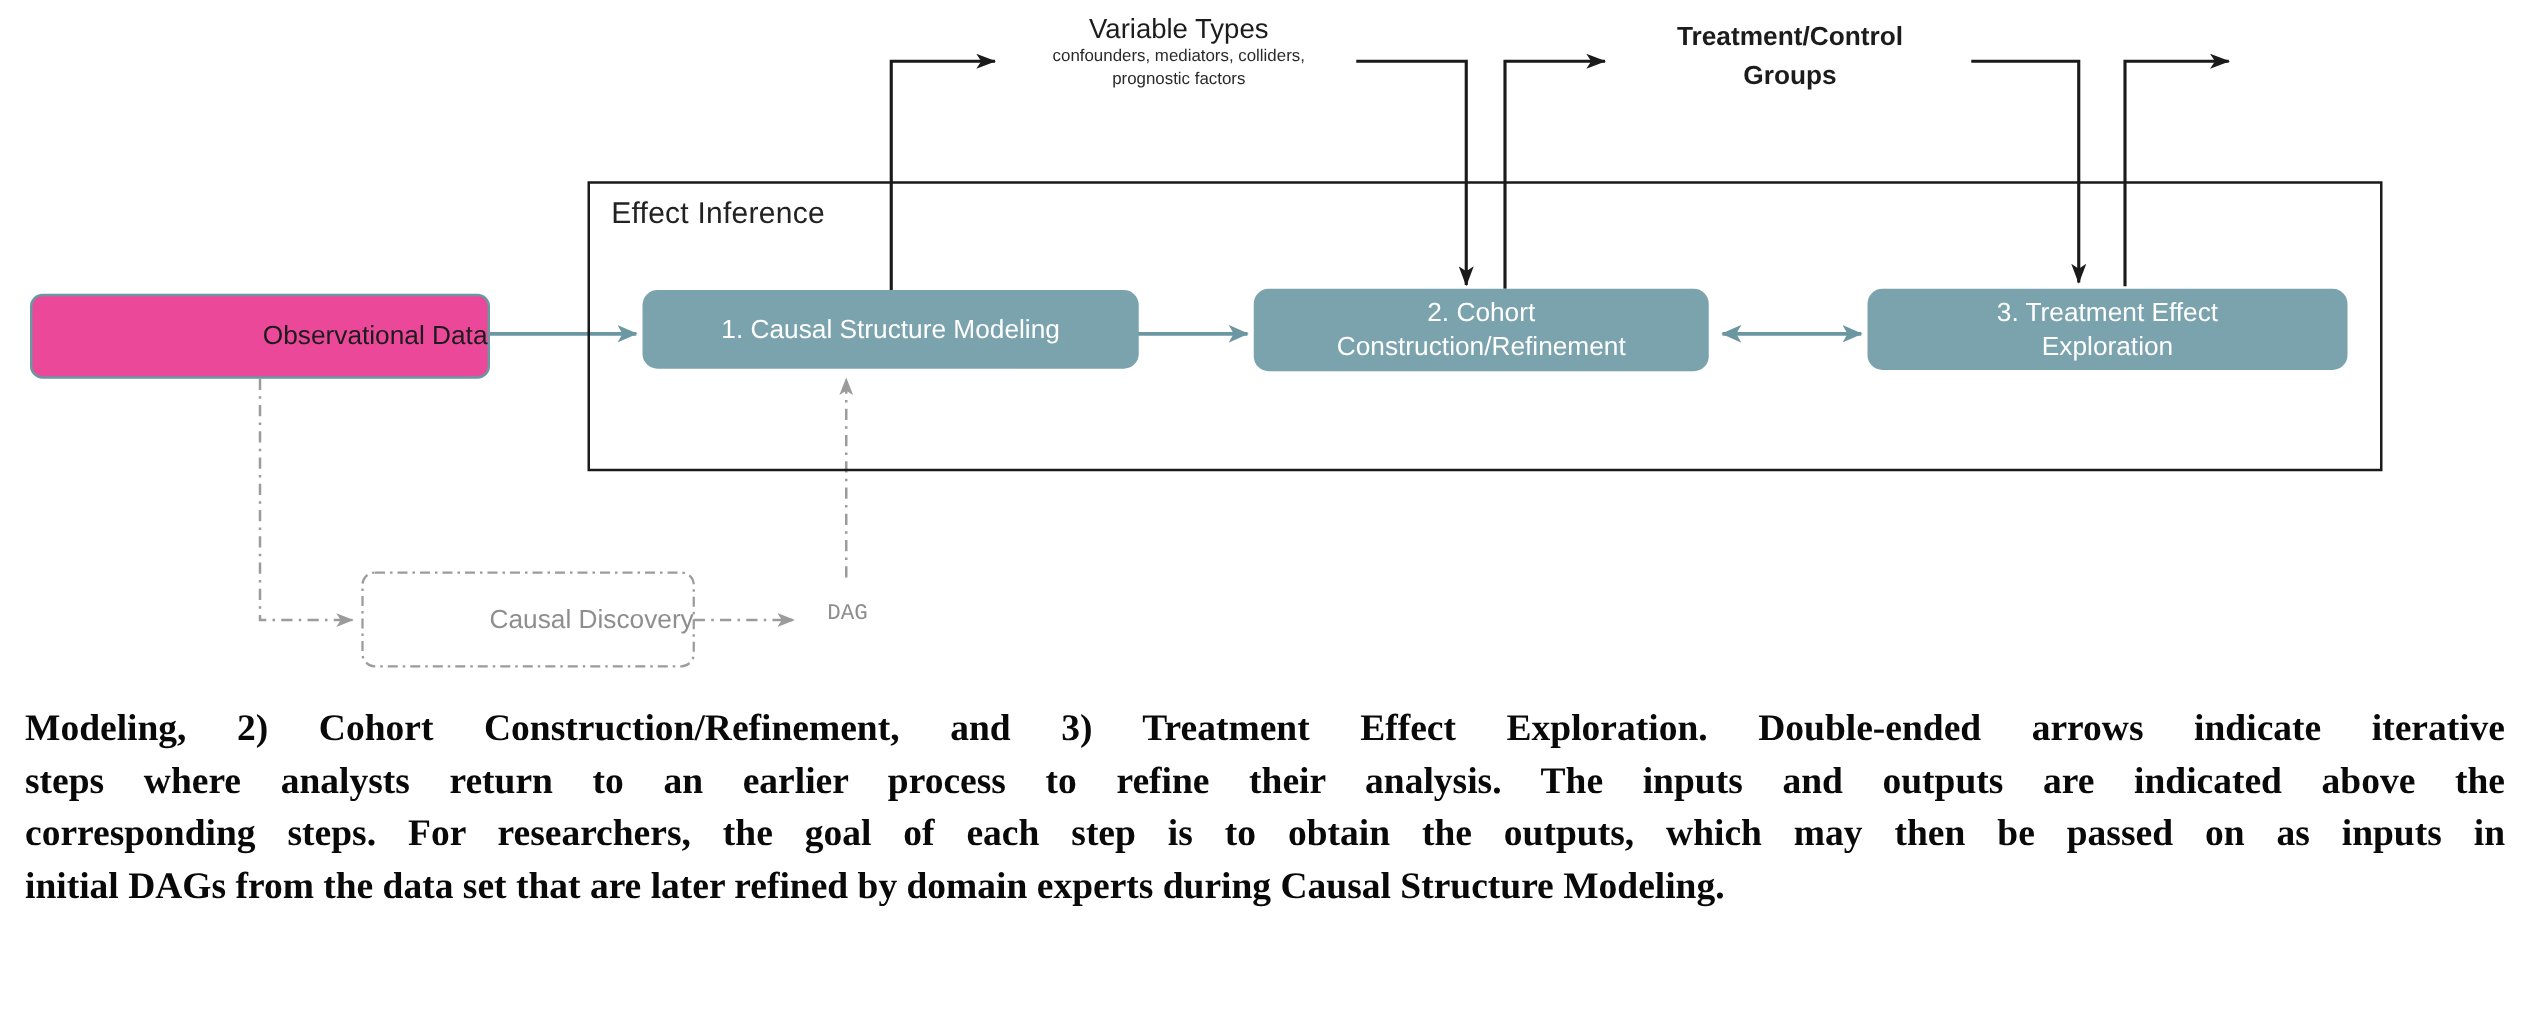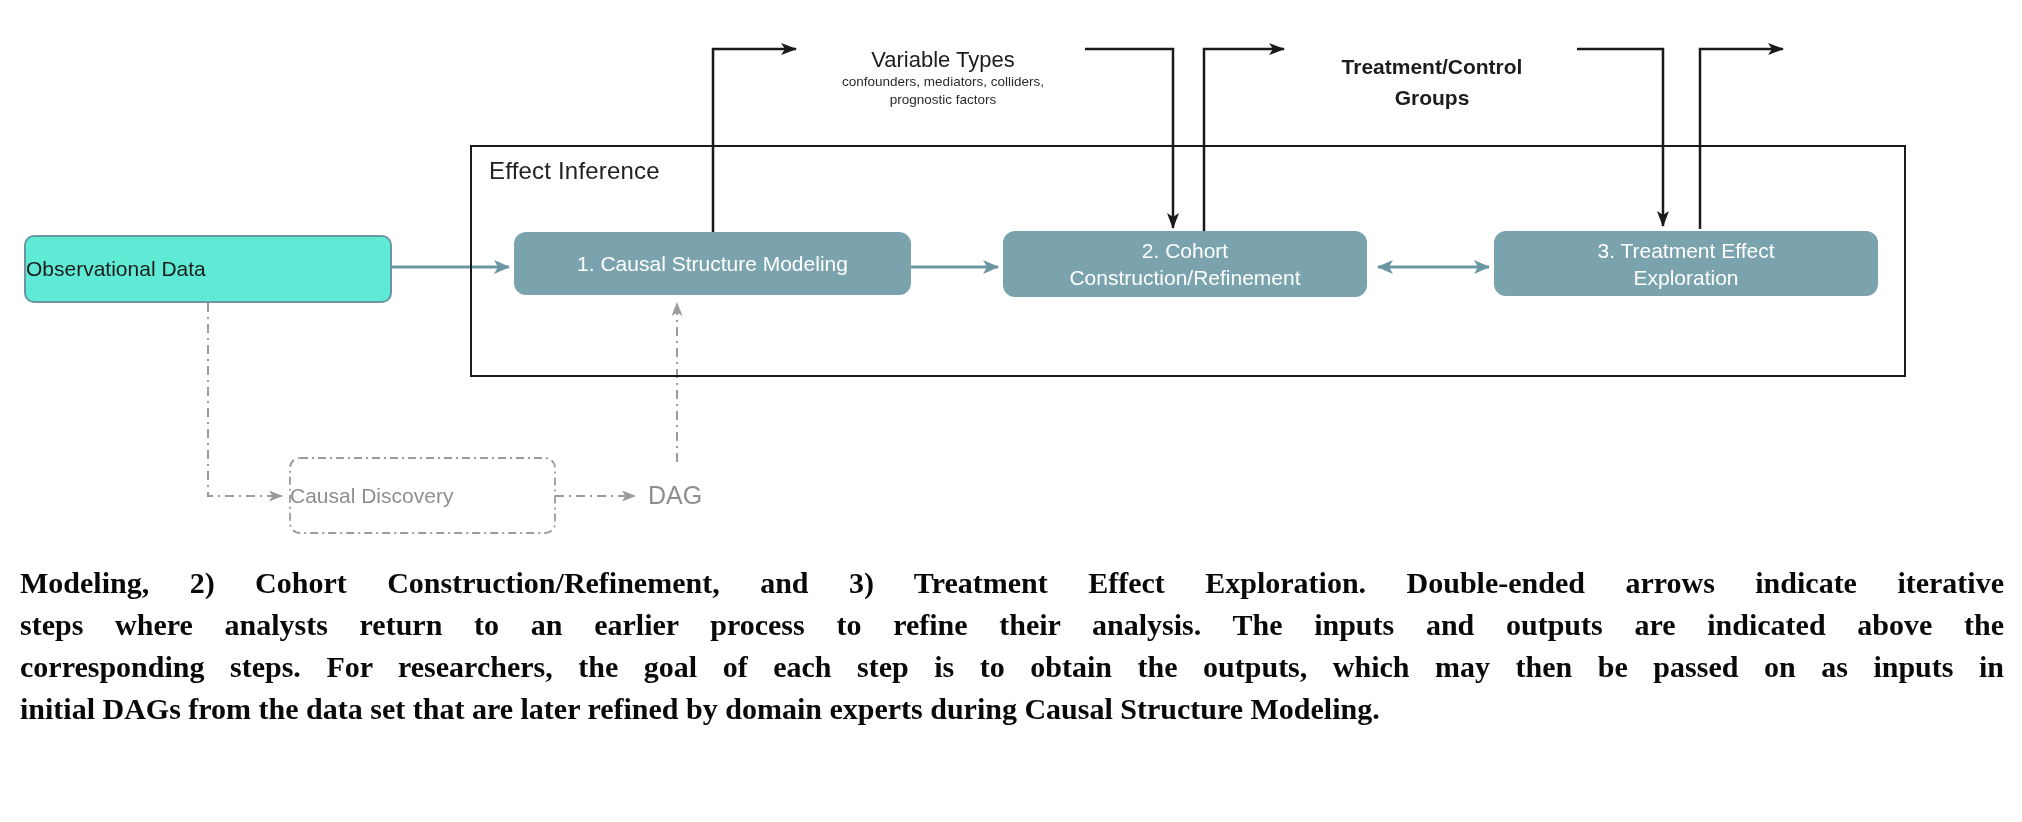--- a/index.html
+++ b/index.html
@@ -30,52 +30,52 @@
   .container-rect{
     left:470px;top:145px;width:1432px;height:228px;
     border:2.5px solid var(--ink,#1A1A1A);
   }
   .container-label{
     left:489px;top:157px;
     font-size:24px;color:#222;letter-spacing:0.2px;
   }
   .obs-box{
     left:24px;top:235px;width:364px;height:64px;
-    background:#5eead4;border:2.5px solid var(--teal-stroke,#6B97A2);
+    background:#ec4899;border:2.5px solid var(--teal-stroke,#6B97A2);
     border-radius:10px;
-    display:flex;align-items:center;justify-content:flex-start;
+    display:flex;align-items:center;justify-content:flex-end;
     font-size:21px;color:#1c1c1c;
   }
   .step-box{
     background:var(--teal-fill,#7BA3AD);
     border-radius:12px;
     display:flex;flex-direction:column;align-items:center;justify-content:center;
     color:#fff;font-size:21px;line-height:27px;text-align:center;
   }
   .step-box span:empty{display:none;}
   .step-1{left:514px;top:232px;width:397px;height:63px;}
   .step-2{left:1003px;top:231px;width:364px;height:66px;}
   .step-3{left:1494px;top:231px;width:384px;height:65px;}
 
-  .io-label{text-align:center;color:#1c1c1c;margin-top:37px;}
+  .io-label{text-align:center;color:#1c1c1c;}
   .io-title{font-size:22px;line-height:26px;}
   .io-sub{font-size:13.5px;line-height:18px;color:#2a2a2a;}
   .vt{left:778px;top:10px;width:330px;}
   .two-line{font-size:21px;line-height:31px;font-weight:bold;}
   .tc{left:1332px;top:14px;width:200px;}
   .ht{left:1806px;top:14px;width:214px;}
 
   .cd-label{
     left:290px;top:458px;width:265px;height:75px;
-    display:flex;align-items:center;justify-content:flex-start;
+    display:flex;align-items:center;justify-content:flex-end;
     color:var(--gray-text,#8E8E8E);font-size:21px;
   }
   .dag-label{
-    left:648px;top:481px;width:60px;text-align:left;
-    color:var(--gray-text,#8E8E8E);font-size:25px;
+    left:648px;top:481px;width:60px;text-align:center;
+    color:var(--gray-text,#8E8E8E);font-size:18px;font-family:Liberation Mono, monospace;
   }
 
   .caption{
     left:20px;top:562px;width:1984px;
     font-family:"Liberation Serif",serif;font-weight:bold;
     font-size:30px;line-height:42px;color:#090909;
   }
   .cap-line{text-align:justify;text-align-last:justify;}
   .cap-line.last{text-align-last:left;}
 </style>

